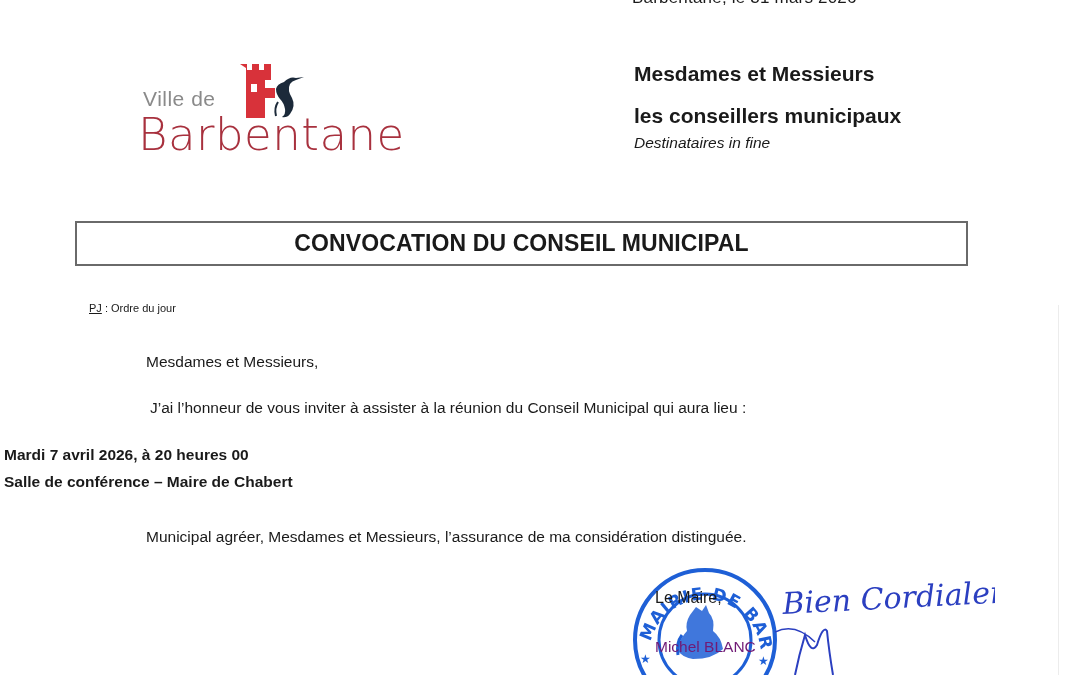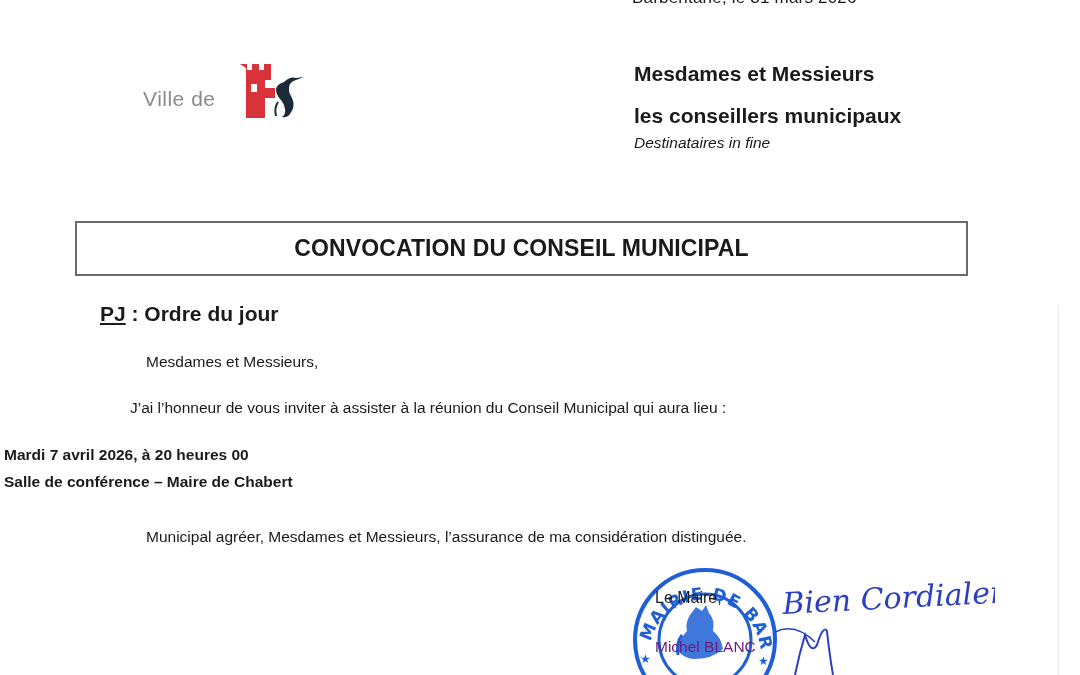--- a/index.html
+++ b/index.html
@@ -17,27 +17,27 @@
     
     .logo { left: 138px; top: 60px; width: 270px; height: 100px; }
     .logo .ville { position: absolute; left: 5px; top: 27px; font-size: 21px; color: #8a8a8a; font-weight: 300; letter-spacing: 0.5px; }
     .logo .barb { position: absolute; left: 0px; top: 48px; font-size: 45px; color: #a8313e; letter-spacing: 0.5px; font-family: "DejaVu Sans", sans-serif; font-weight: 300; }
     .logo .emblem { position: absolute; left: 98px; top: 2px; width: 70px; height: 58px; }
 
     .recipient { left: 634px; font-size: 21px; font-weight: bold; color: #1a1a1a; white-space: nowrap; }
     .dest { left: 634px; top: 134px; font-size: 15.5px; font-style: italic; color: #1a1a1a; }
 
     .title-box {
-      left: 75px; top: 221px; width: 893px; height: 55px;
+      left: 75px; top: 221px; width: 893px; height: 45px;
       border: 2px solid #6a6a6a; box-sizing: border-box;
       display: flex; align-items: center; justify-content: center;
     }
     .title-box span { font-size: 23px; font-weight: bold; color: #1a1a1a; letter-spacing: 0.1px; }
 
-    .pj { left: 100px; top: 302px; font-size: 21px; font-weight: bold; }
+    .pj { left: 89px; top: 302px; font-size: 11px; font-weight: normal; }
     .pj .u { text-decoration: underline; }
     .body-text { font-size: 15.5px; white-space: nowrap; color: #1a1a1a; }
     .center-bold { font-size: 15.5px; font-weight: bold; width: 1080px; left: 4px; }
 
     .seal { left: 630px; top: 565px; width: 150px; height: 150px; }
     .sig { left: 775px; top: 572px; width: 220px; height: 103px; }
     .maire { left: 655px; top: 589px; font-size: 16px; color: #1a1a1a; }
     .name { left: 655px; top: 638px; font-size: 15.5px; color: #701a75; }
     .edge-line { left: 1058px; top: 305px; width: 1px; height: 370px; background: #ececec; }
   </style>
@@ -49,36 +49,37 @@
 <div class="abs logo">
   <span class="ville">Ville de</span>
   <svg class="emblem" viewBox="0 0 70 58">
 
     <path d="M4 2 h7 v6 h5 v-6 h7 v6 h5 v-6 h7 v16 h-6 v8 h10 v10 h-10 v20 h-19 v-50 z" fill="#d8323a"></path>
     <rect x="15" y="22" width="6" height="8" fill="#ffffff"></rect>
 
     <path d="M48 20 q6 -6 12 -4 l8 -1 l-8 3 q-4 1 -6 4 q-3 6 2 14 q4 8 -2 16 q-3 4 -8 3 q4 -3 3 -8 q-1 -6 -5 -10 q-4 -5 -4 -10 q1 -5 8 -7 z" fill="#1c2a3a"></path>
     <path d="M42 40 q-4 6 -2 14" stroke="#1c2a3a" stroke-width="2" fill="none"></path>
   </svg>
+  <span class="barb">Barbentane</span>
 </div>
 
 <div class="abs recipient" style="top:62px;">Mesdames et Messieurs</div>
 <div class="abs recipient" style="top:104px;">les conseillers municipaux</div>
 <div class="abs dest">Destinataires in fine</div>
 
 <div class="abs title-box">
   <span>CONVOCATION DU CONSEIL MUNICIPAL</span>
 </div>
 
 <div class="abs pj">
   <span class="u">PJ</span><span> : </span><span>Ordre du jour</span>
 </div>
 
 <div class="abs body-text" style="left:146px; top:353px;">Mesdames et Messieurs,</div>
-<div class="abs body-text" style="left:130px; top:399px;">J’ai l’honneur de vous inviter à assister à la réunion du Conseil Municipal qui aura lieu :</div>
+<div class="abs body-text" style="left:150px; top:399px;">J’ai l’honneur de vous inviter à assister à la réunion du Conseil Municipal qui aura lieu :</div>
 
 <div class="abs center-bold" style="top:446px;">Mardi 7 avril 2026, à 20 heures 00</div>
 <div class="abs center-bold" style="top:473px;">Salle de conférence – Maire de Chabert</div>
 
 <div class="abs body-text" style="left:146px; top:528px;">Municipal agréer, Mesdames et Messieurs, l’assurance de ma considération distinguée.</div>
 
 <svg class="abs seal" viewBox="0 0 150 150">
   <circle cx="75" cy="75" r="70" fill="none" stroke="#1e5fd6" stroke-width="4"></circle>
   <circle cx="75" cy="75" r="46" fill="none" stroke="#1e5fd6" stroke-width="3"></circle>
   <defs>

